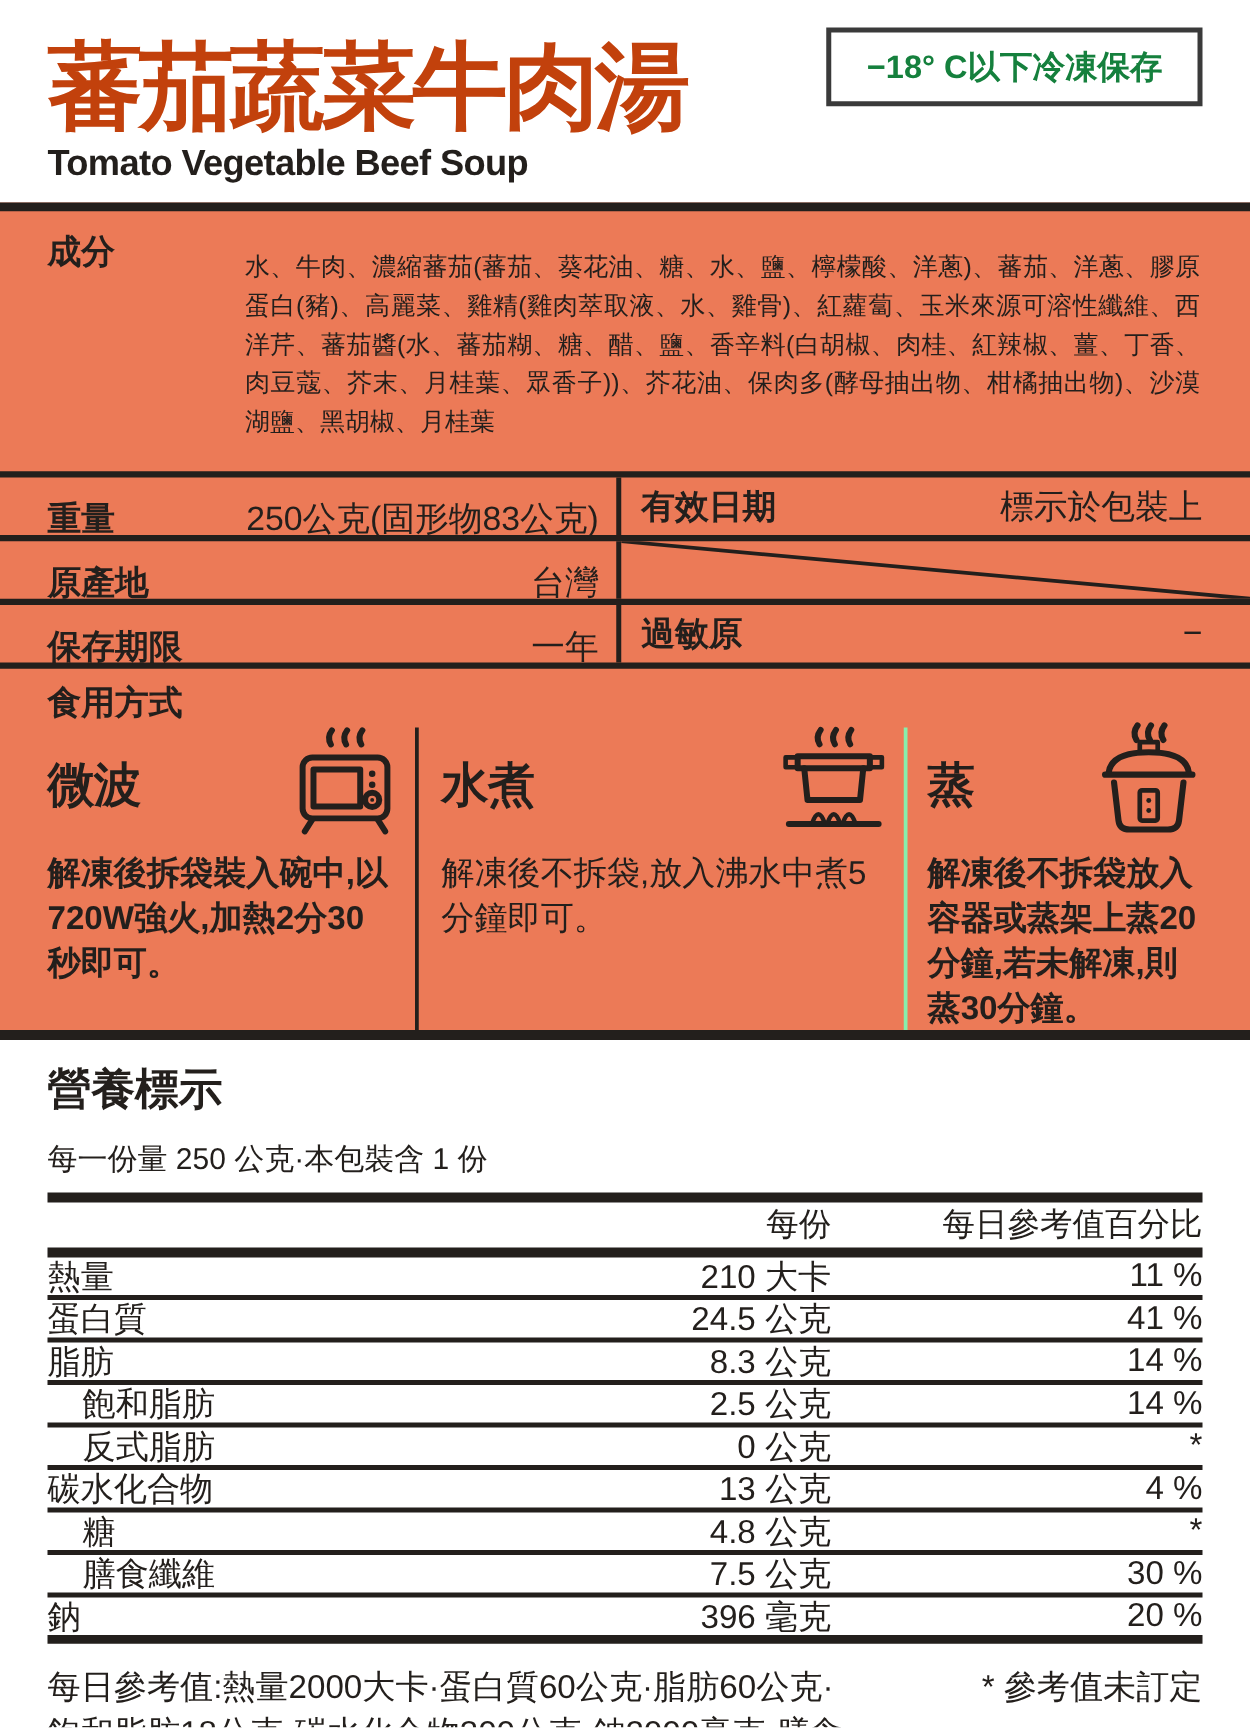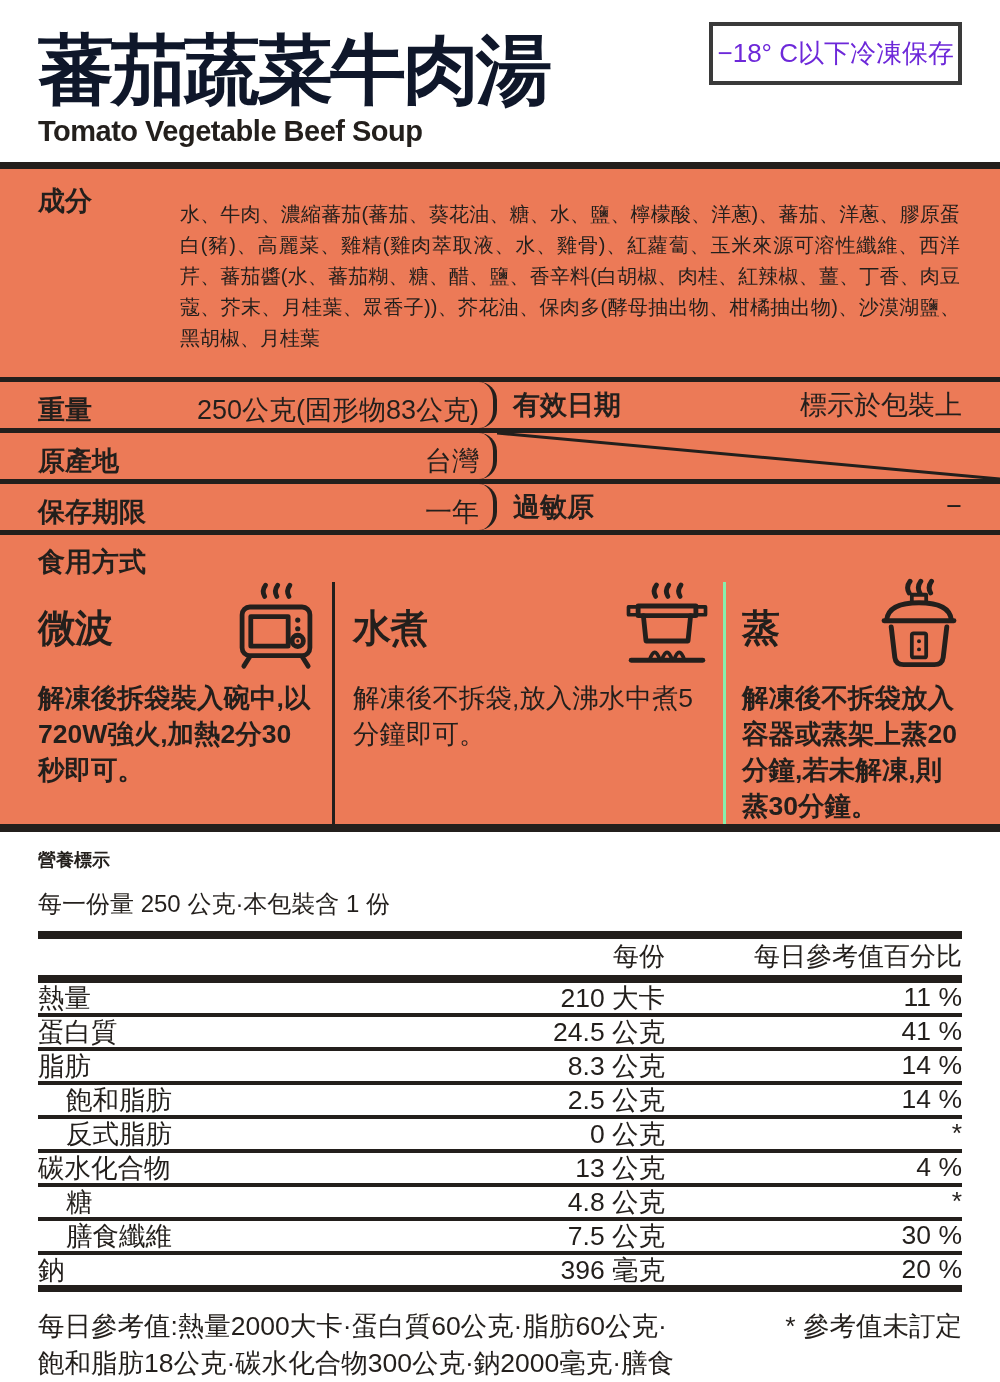--- a/index.html
+++ b/index.html
@@ -9,55 +9,55 @@
     box-sizing:border-box;
     background:#ffffff;
     color:#231f1c;
     font-family:"Liberation Sans", sans-serif;
     overflow:hidden;
   }
   
   .header{position:relative;padding:30px 38px 0 38px;}
   .title-zh{
     margin:0;font-size:76px;font-weight:900;letter-spacing:-3px;
-    line-height:1.06;color:#0f172a;
+    line-height:1.06;color:#c2410c;
   }
   .title-en{font-size:29px;font-weight:700;margin-top:4px;letter-spacing:-0.5px;}
   .storage-box{
     position:absolute;top:22px;right:38px;
-    border:4px solid #3a3a3a;color:#6d28d9;
-    padding:10px 4px;font-size:26px;font-weight:400;
+    border:4px solid #3a3a3a;color:#15803d;
+    padding:10px 28px;font-size:26px;font-weight:700;
     background:#ffffff;white-space:nowrap;
   }
   
   .orange{
     margin-top:14px;
     background:#EC7A57;
     border-top:7px solid #231f1c;
     border-bottom:8px solid #231f1c;
   }
   .ing-row{
     display:flex;box-sizing:border-box;
     height:213px;padding-top:10px;
     border-bottom:5px solid #231f1c;
     overflow:hidden;
+    gap:16px;
   }
   .ing-label{flex:0 0 180px;padding-left:38px;box-sizing:border-box;font-size:27px;font-weight:700;padding-top:4px;}
   .ing-text{flex:1;padding-right:40px;font-size:20px;line-height:31px;text-align:justify;margin-top:20px;}
   .info-row{
     display:flex;align-items:stretch;
     height:46px;border-bottom:5px solid #231f1c;
     font-size:27px;
   }
   .cell-left{
     flex:0 0 497px;box-sizing:border-box;
-    display:flex;justify-content:space-between;align-items:flex-end;
+    display:flex;justify-content:space-between;align-items:flex-start;
     border-right:4px solid #231f1c;
     padding:15px 14px 0 38px;
-    border-radius:18px;
   }
   .cell-right{
     flex:1;position:relative;
     display:flex;justify-content:space-between;align-items:center;
     padding:0 38px 0 16px;
     gap:48px;
   }
   .cell-right.diag{padding:0;}
   .info-label{font-weight:700;}
   .info-value{font-weight:400;}
@@ -72,21 +72,21 @@
   .u-col.c3{flex:1;padding-left:16px;padding-right:38px;}
   .m-head{display:flex;justify-content:space-between;align-items:center;height:94px;}
   .m-name{font-size:38px;font-weight:800;letter-spacing:-1px;}
   .m-text{font-size:26.5px;line-height:36px;margin-top:4px;}
   .c1 .m-text,.c3 .m-text{font-weight:700;}
   .ic{stroke:#231f1c;fill:none;stroke-width:5.5;stroke-linecap:round;stroke-linejoin:round;}
   .icthin{stroke:#231f1c;fill:none;stroke-width:4.2;stroke-linecap:round;stroke-linejoin:round;}
   .icf{fill:#231f1c;stroke:none;}
   
   .nutrition{padding:16px 38px 0 38px;}
-  .nut-heading{font-size:18px;font-weight:700;}
+  .nut-heading{font-size:35px;font-weight:700;}
   .serving{font-size:24px;margin-top:16px;}
   .nut-table{margin-top:11px;border-top:8px solid #231f1c;}
   .nut-header{
     display:flex;align-items:center;height:36px;
     border-bottom:8px solid #231f1c;font-size:26px;
   }
   .nut-row{
     display:flex;align-items:center;height:30px;
     border-bottom:4px solid #231f1c;font-size:26.5px;
   }

